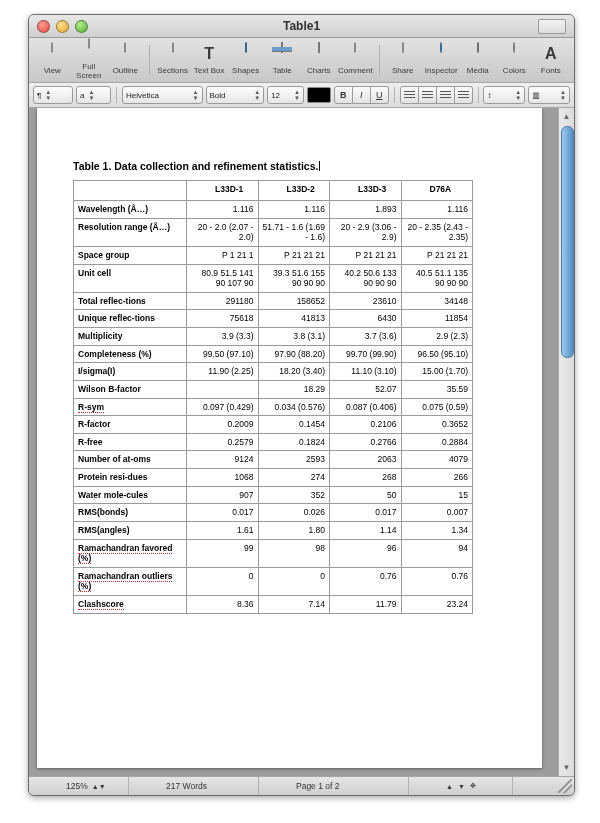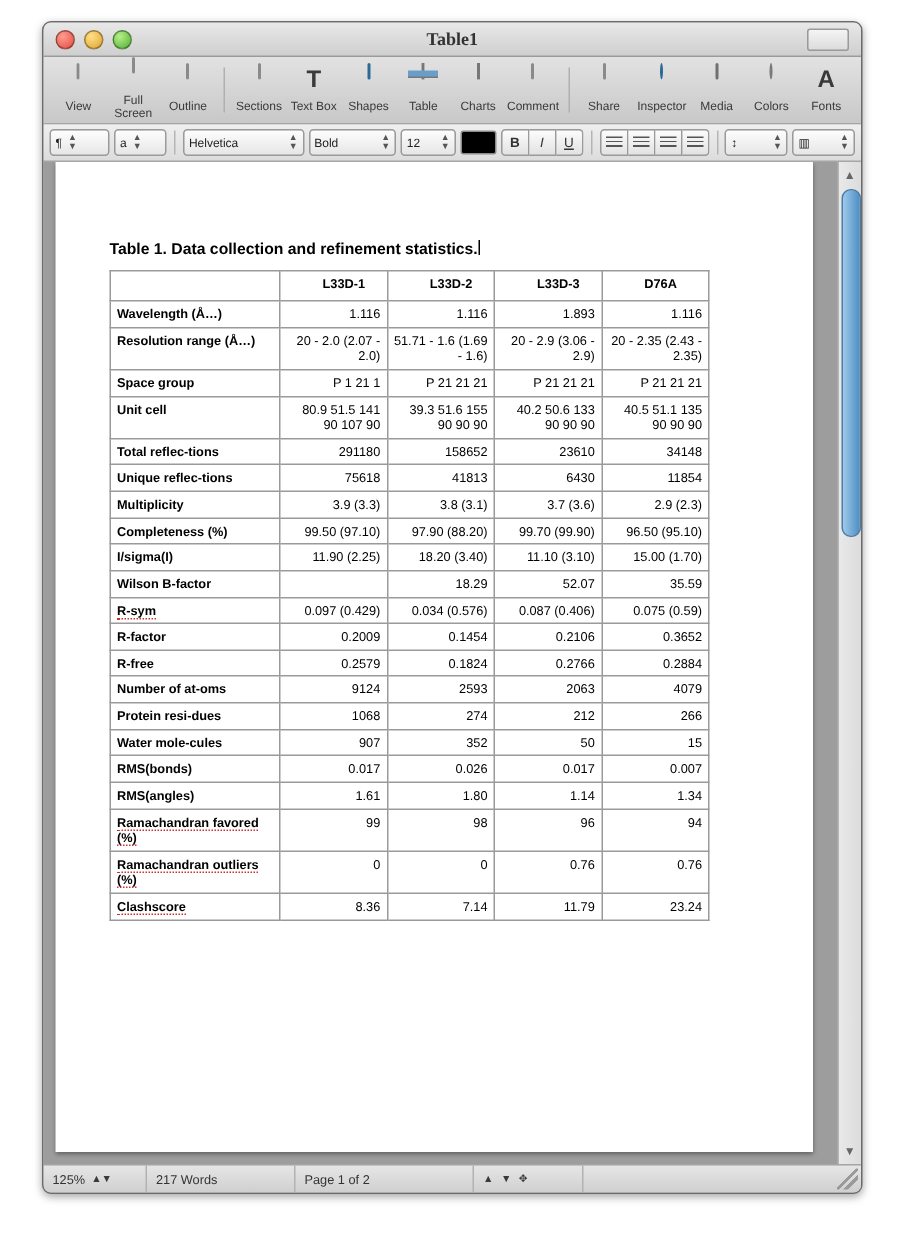--- a/index.html
+++ b/index.html
@@ -27,21 +27,20 @@
     display: flex;
     flex-direction: column;
   }
   
   .titlebar {
     height: 22px;
     background: linear-gradient(to bottom, #e8e8e8, #cfcfcf);
     border-bottom: 1px solid #9a9a9a;
     position: relative;
     flex: none;
-    font-family: Liberation Serif, serif;
   }
   .traffic {
     position: absolute;
     left: 8px;
     top: 5px;
     display: flex;
     gap: 6px;
   }
   .dot {
     width: 11px;
@@ -311,20 +310,21 @@
     color: #333;
     flex: none;
   }
   .sb-cell {
     border-right: 1px solid #b2b2b2;
     height: 100%;
     display: flex;
     align-items: center;
     padding: 0 6px;
     gap: 4px;
+    margin-left: 31px;
   }
   .sb-zoom { width: 56px; }
   .sb-words { width: 86px; }
   .sb-page { width: 106px; }
   .sb-nav { width: 60px; gap: 5px; }
   .tri { font-size: 7px; color: #3a3a3a; }
   .sb-spacer { flex: 1; }
   .grip {
     width: 14px; height: 14px; margin-right: 2px;
     background:
@@ -595,21 +595,21 @@
                   <td class="label">Number of at-oms</td>
                   <td class="val">9124</td>
                   <td class="val">2593</td>
                   <td class="val">2063</td>
                   <td class="val">4079</td>
                 </tr>
                 <tr>
                   <td class="label">Protein resi-dues</td>
                   <td class="val">1068</td>
                   <td class="val">274</td>
-                  <td class="val">212</td>
+                  <td class="val">268</td>
                   <td class="val">266</td>
                 </tr>
                 <tr>
                   <td class="label">Water mole-cules</td>
                   <td class="val">907</td>
                   <td class="val">352</td>
                   <td class="val">50</td>
                   <td class="val">15</td>
                 </tr>
                 <tr>

